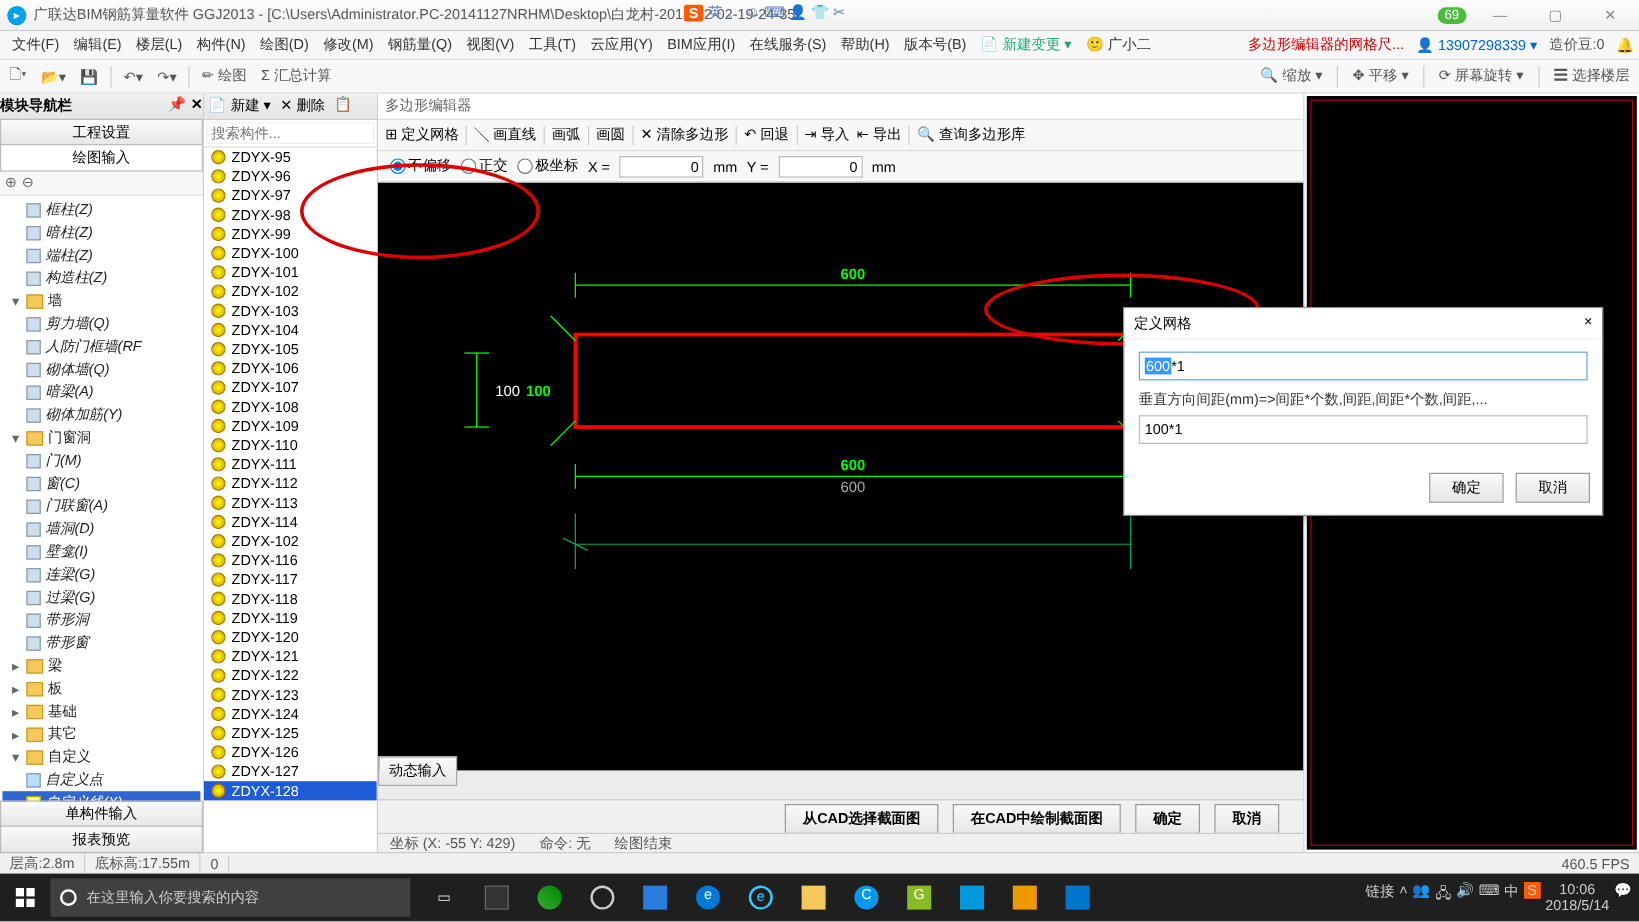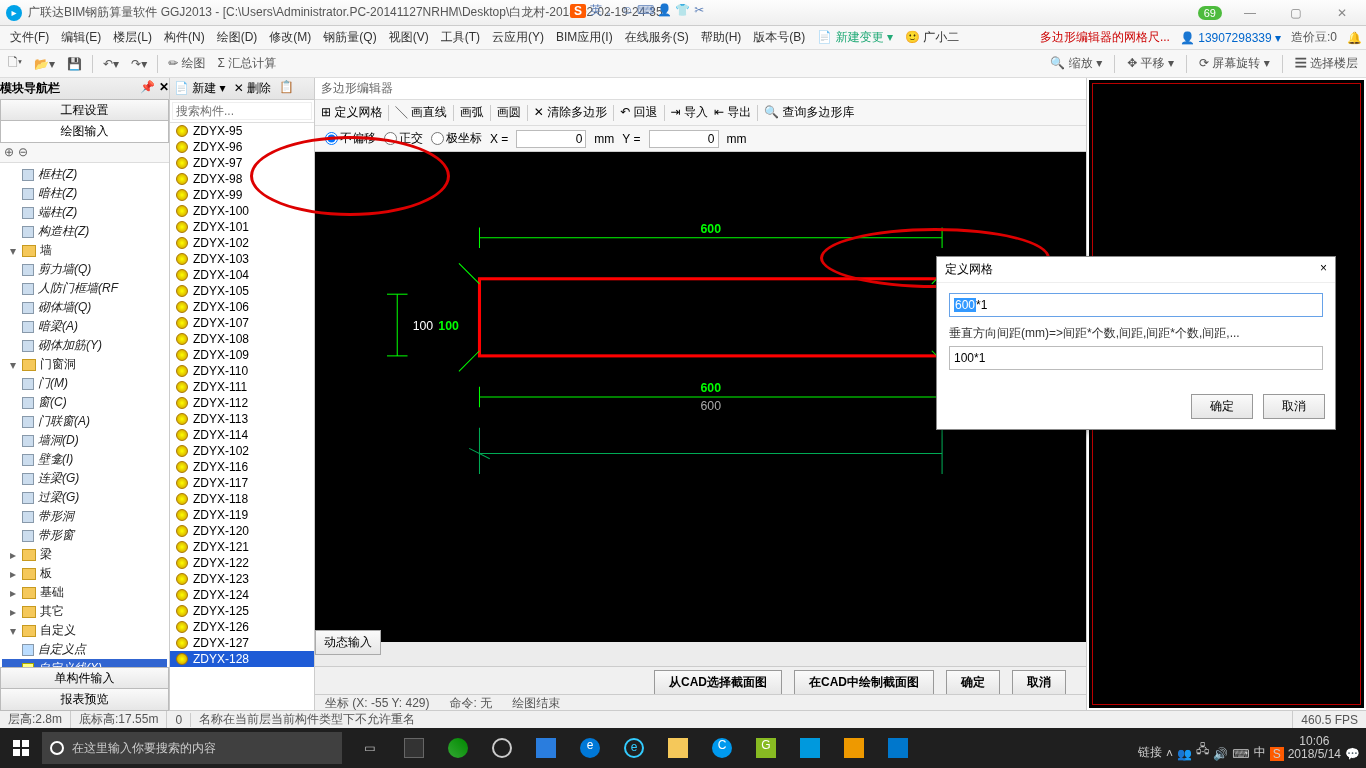--- a/index.html
+++ b/index.html
@@ -73,21 +73,21 @@
 .statusbar .cell { padding:0 8px; border-right:1px solid #ccc; }
 .statusbar .fps { margin-left:auto; padding:0 8px; }
 
 .taskbar { height:40px; background:#1f1f1f; display:flex; align-items:center; color:#fff; }
 .taskbar .start { width:42px; display:flex; align-items:center; justify-content:center; }
 .taskbar .search { background:#404040; height:32px; margin-left:0; width:300px; display:flex; align-items:center; padding:0 8px; color:#ccc; gap:8px; }
 .taskbar .circle { width:14px; height:14px; border:2px solid #fff; border-radius:50%; }
 .taskbar .ticons { display:flex; gap:4px; margin-left:8px; }
 .taskbar .ticon { width:40px; height:32px; display:flex; align-items:center; justify-content:center; color:#ccc;}
 .taskbar .ticon .sq{ width:20px; height:20px; }
-.taskbar .tright { margin-left:auto; display:flex; align-items:flex-end; gap:4px; color:#ccc; padding:0 6px; font-size:11px; }
+.taskbar .tright { margin-left:auto; display:flex; align-items:flex-start; gap:4px; color:#ccc; padding:0 6px; font-size:11px; }
 .taskbar .clock { text-align:center; line-height:1.1; }
 
 .ellipse { position:absolute; border:3px solid #d00; border-radius:50%; pointer-events:none; z-index:10; }
 #el1 { width:200px; height:80px; left:250px; top:58px; }
 #el2 { width:230px; height:60px; left:820px; top:150px; }
 
 .dialog { position:absolute; right:30px; top:178px; width:400px; background:#fff; border:1px solid #888; box-shadow:2px 2px 8px rgba(0,0,0,.3); z-index:20; }
 .dialog .dtitle { background:#fff; padding:4px 8px; border-bottom:1px solid #eee; display:flex; justify-content:space-between; }
 .dialog .dbody { padding:10px 12px; }
 .dialog .dlbl { margin:4px 0; color:#333; }
@@ -553,21 +553,20 @@
       <button>确定</button>
       <button>取消</button>
     </div>
   </div>
 </div>
 
 <div class="statusbar">
   <div class="cell">层高:2.8m</div>
   <div class="cell">底标高:17.55m</div>
   <div class="cell">0</div>
-  <div class="cell" style="flex:1;">名称在当前层当前构件类型下不允许重名</div>
   <div class="fps">460.5 FPS</div>
 </div>
 
 <div class="taskbar">
   <div class="start">
       <svg width="16" height="16">
         <rect width="7" height="7" fill="#fff"></rect>
         <rect x="9" width="7" height="7" fill="#fff"></rect>
         <rect y="9" width="7" height="7" fill="#fff"></rect>
         <rect x="9" y="9" width="7" height="7" fill="#fff"></rect>

